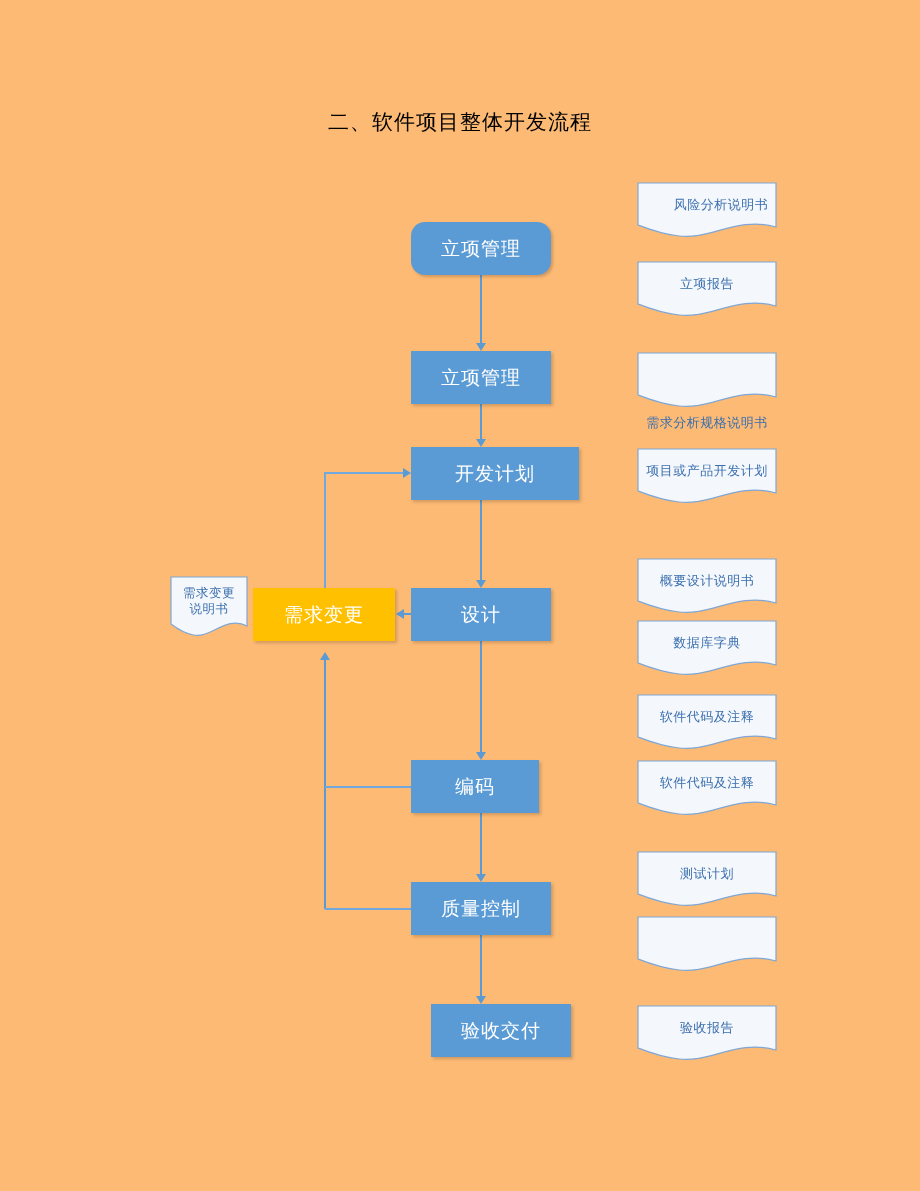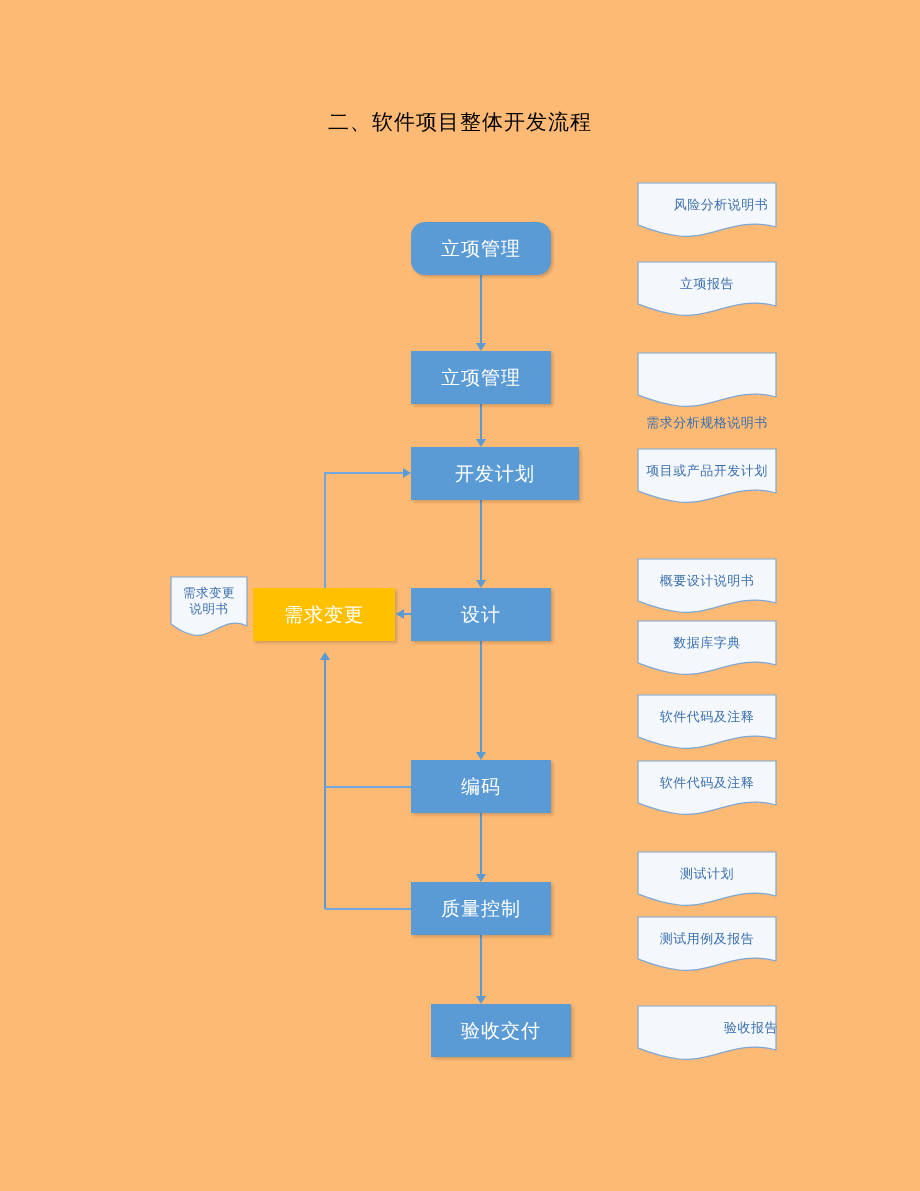--- a/index.html
+++ b/index.html
@@ -148,21 +148,21 @@
     </div>
     <div class="proc blue" style="left:411px; top:351px; width:140px; height:53px;">
       <span>立项管理</span>
     </div>
     <div class="proc blue" style="left:411px; top:447px; width:168px; height:53px;">
       <span>开发计划</span>
     </div>
     <div class="proc blue" style="left:411px; top:588px; width:140px; height:53px;">
       <span>设计</span>
     </div>
-    <div class="proc blue" style="left:411px; top:760px; width:140px; height:53px;">
+    <div class="proc blue" style="left:411px; top:760px; width:128px; height:53px;">
       <span>编码</span>
     </div>
     <div class="proc blue" style="left:411px; top:882px; width:140px; height:53px;">
       <span>质量控制</span>
     </div>
     <div class="proc blue" style="left:411px; top:1004px; width:140px; height:53px;margin-left:20px;">
       <span>验收交付</span>
     </div>
     <div class="proc orange" style="left:253px; top:588px; width:142px; height:53px;">
       <span>需求变更</span>
@@ -239,29 +239,26 @@
           <path d="M1,1 L139,1 L139,45 C100.8,34 72.8,58 42,54 C23.8,52 11.200000000000001,47 1,43 Z" fill="#F4F7FB" stroke="#7FA7D4" stroke-width="1.2"></path>
         </svg>
         <div class="doc-label" style="height: 45px;">
           <span style="white-space: pre-line;">测试计划</span>
         </div>
       </div>
       <div class="doc" style="left: 637px; top: 916px; width: 140px; height: 63px;">
         <svg width="140" height="63" viewBox="0 0 140 63">
           <path d="M1,1 L139,1 L139,45 C100.8,34 72.8,58 42,54 C23.8,52 11.200000000000001,47 1,43 Z" fill="#F4F7FB" stroke="#7FA7D4" stroke-width="1.2"></path>
         </svg>
-        <div class="doc-label" style="height: 45px;">
-          <span style="white-space: pre-line;">测试用例及报告</span>
-        </div>
       </div>
       <div class="doc" style="left: 637px; top: 1005px; width: 140px; height: 63px;">
         <svg width="140" height="63" viewBox="0 0 140 63">
           <path d="M1,1 L139,1 L139,45 C100.8,34 72.8,58 42,54 C23.8,52 11.200000000000001,47 1,43 Z" fill="#F4F7FB" stroke="#7FA7D4" stroke-width="1.2"></path>
         </svg>
-        <div class="doc-label" style="height: 45px; padding-left: 44px;">
+        <div class="doc-label" style="height: 45px;">
           <span style="white-space: pre-line;">验收报告</span>
         </div>
       </div>
       <div class="doc small" style="left: 170px; top: 576px; width: 78px; height: 68px;">
         <svg width="78" height="68" viewBox="0 0 78 68">
           <path d="M1,1 L77,1 L77,50 C56.16,39 40.56,63 23.4,59 C13.260000000000002,57 6.24,52 1,48 Z" fill="#F4F7FB" stroke="#7FA7D4" stroke-width="1.2"></path>
         </svg>
         <div class="doc-label" style="height: 50px;">
           <span style="white-space: pre-line;">需求变更
 说明书</span>

